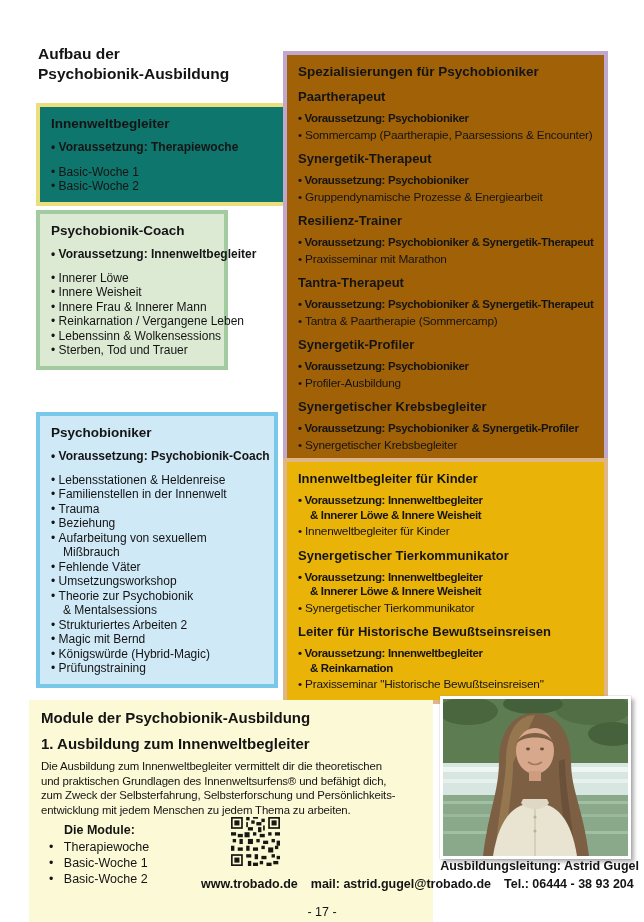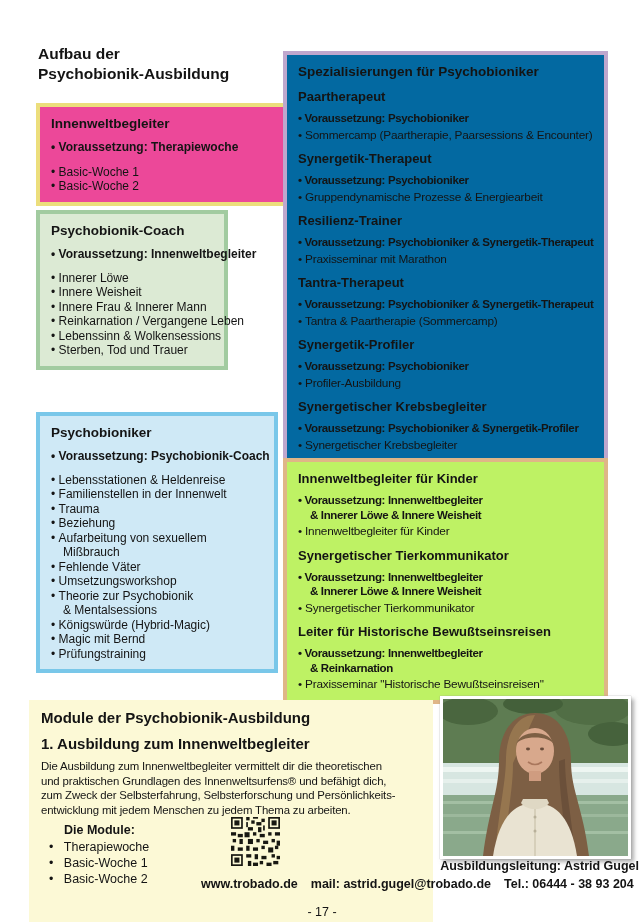--- a/index.html
+++ b/index.html
@@ -21,27 +21,27 @@
     padding-left:12px; text-indent:-12px; white-space:pre; margin:0 0 10px;
   }
   .prereq::before { content:"\2022\00a0"; }
   ul.items { list-style:none; margin:0; padding:0; }
   ul.items li {
     font-size:12px; line-height:14.5px; padding-left:12px; text-indent:-12px;
     white-space:pre; margin:0;
   }
   ul.items li::before { content:"\2022\00a0"; }
   
-  .box-yellow  { left:36px; top:95px;  width:278px; background:#ec4899; border-color:#ECDE7C; }
+  .box-yellow  { left:36px; top:95px;  width:278px; background:#0f766e; border-color:#ECDE7C; }
   .box-green   { left:36px; top:202px; width:192px; background:#DCEAD4; border-color:#A2CBA0; }
   .box-blue    { left:36px; top:404px; width:242px; background:#CFE9F6; border-color:#79C7E9; }
   .box-green .prereq, .box-blue .prereq { margin-bottom:9px; }
   
-  .box-purple  { left:283px; top:43px;  width:325px; background:#0369a1; border-color:#BFA7CD; padding-right:4px; }
-  .box-orange  { left:283px; top:450px; width:325px; background:#bef264; border-color:#DFB687; padding-right:20px; }
+  .box-purple  { left:283px; top:43px;  width:325px; background:#a16207; border-color:#BFA7CD; padding-right:4px; }
+  .box-orange  { left:283px; top:450px; width:325px; background:#eab308; border-color:#DFB687; padding-right:20px; }
   .box-purple h2 { font-size:13.5px; margin-bottom:2px; }
   .spec-section { margin-top:9px; }
   .spec-section h3 { margin:0 0 7px; font-size:13px; font-weight:bold; line-height:15px; }
   .box-purple .prereq, .box-orange .prereq {
     font-size:11.5px; letter-spacing:-0.35px; margin:0 0 2px; line-height:14.5px;
   }
   .box-purple ul.items li, .box-orange ul.items li {
     font-size:11.8px; letter-spacing:-0.2px; line-height:14.5px;
   }
   
@@ -112,22 +112,23 @@
         <li>Lebensstationen &amp; Heldenreise</li>
         <li>Familienstellen in der Innenwelt</li>
         <li>Trauma</li>
         <li>Beziehung</li>
         <li>Aufarbeitung von sexuellem
 Mißbrauch</li>
         <li>Fehlende Väter</li>
         <li>Umsetzungsworkshop</li>
         <li>Theorie zur Psychobionik
 &amp; Mentalsessions</li>
+        <li>Strukturiertes Arbeiten 2</li>
+        <li>Magic mit Bernd</li>
         <li>Königswürde (Hybrid-Magic)</li>
-        <li>Magic mit Bernd</li>
         <li>Prüfungstraining</li>
       </ul>
   </section>
 
   <section class="box box-purple">
     <h2>Spezialisierungen für Psychobioniker</h2>
 
     <div class="spec-section">
       <h3>Paartherapeut</h3>
       <div class="prereq">Voraussetzung: Psychobioniker</div>

